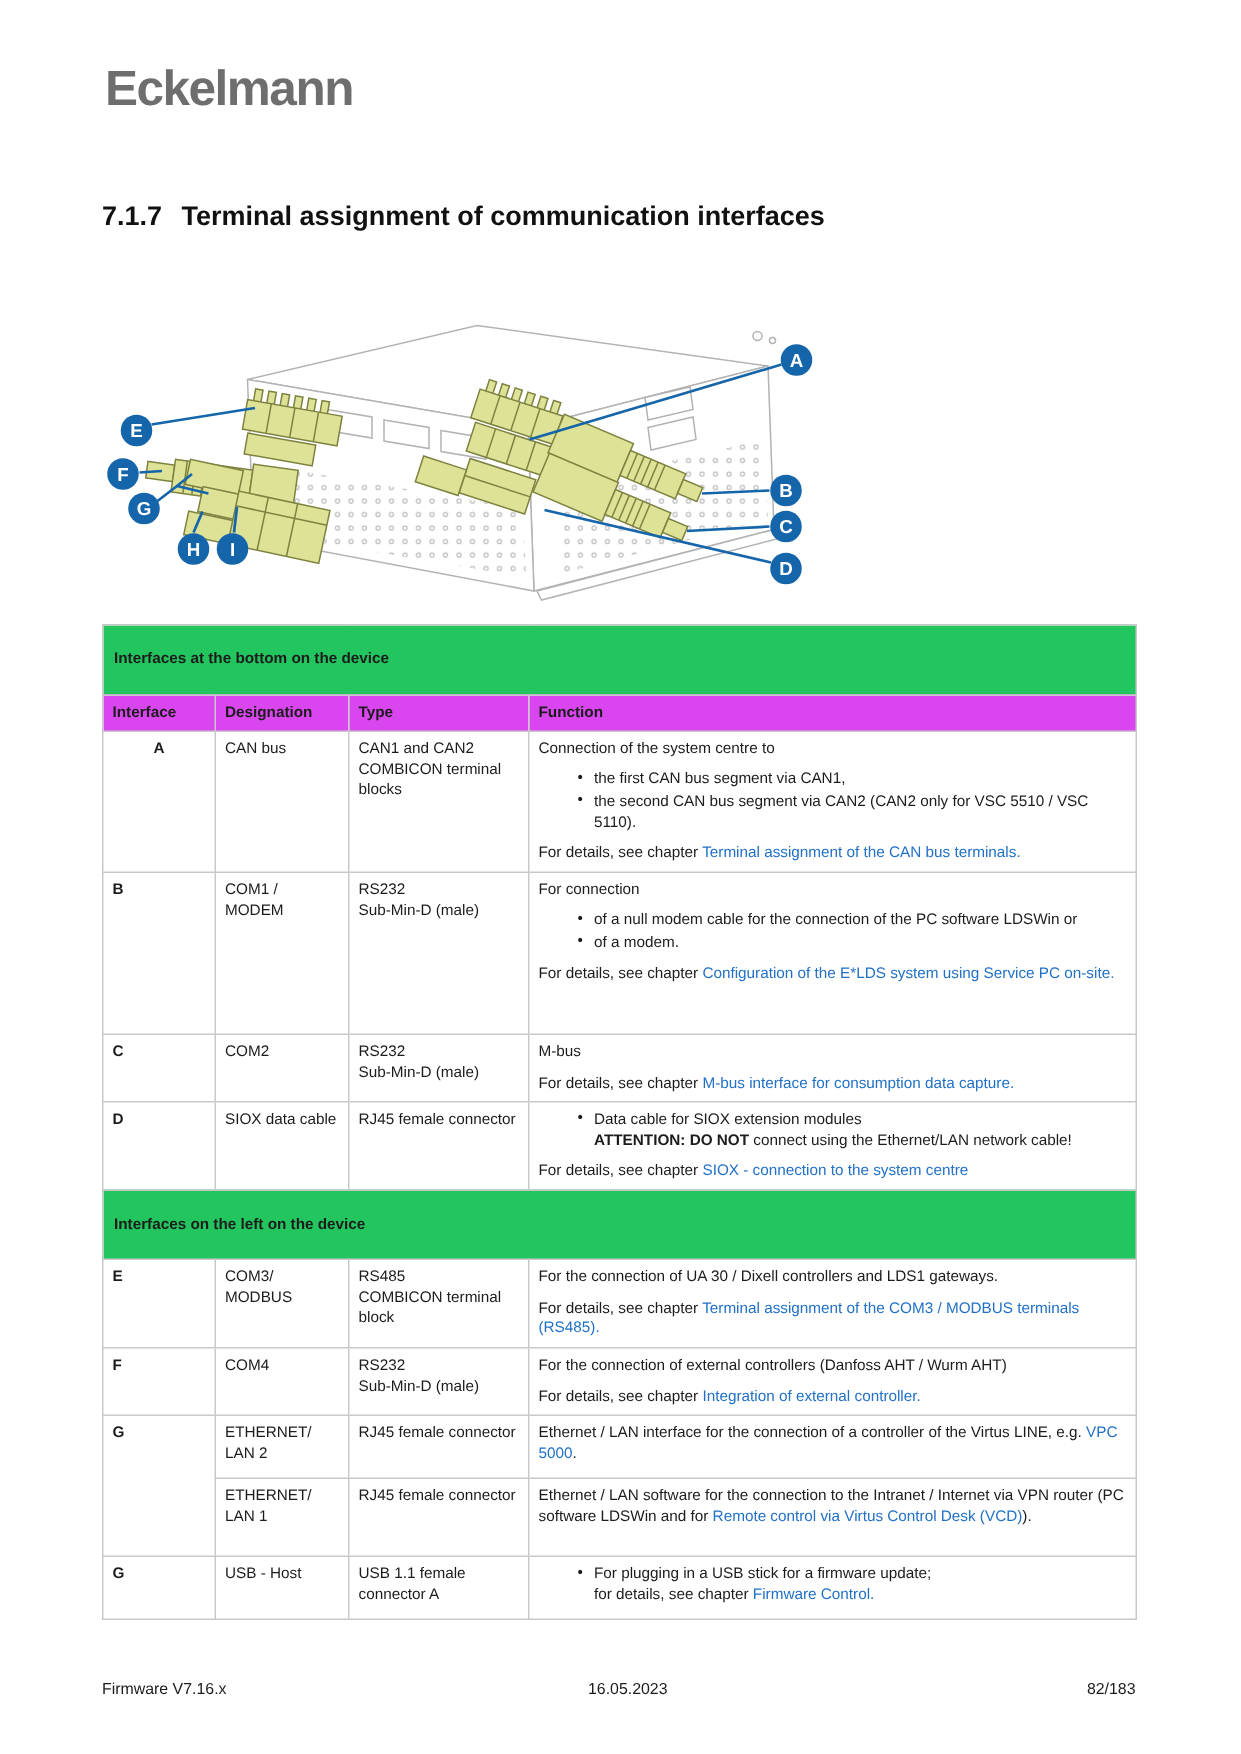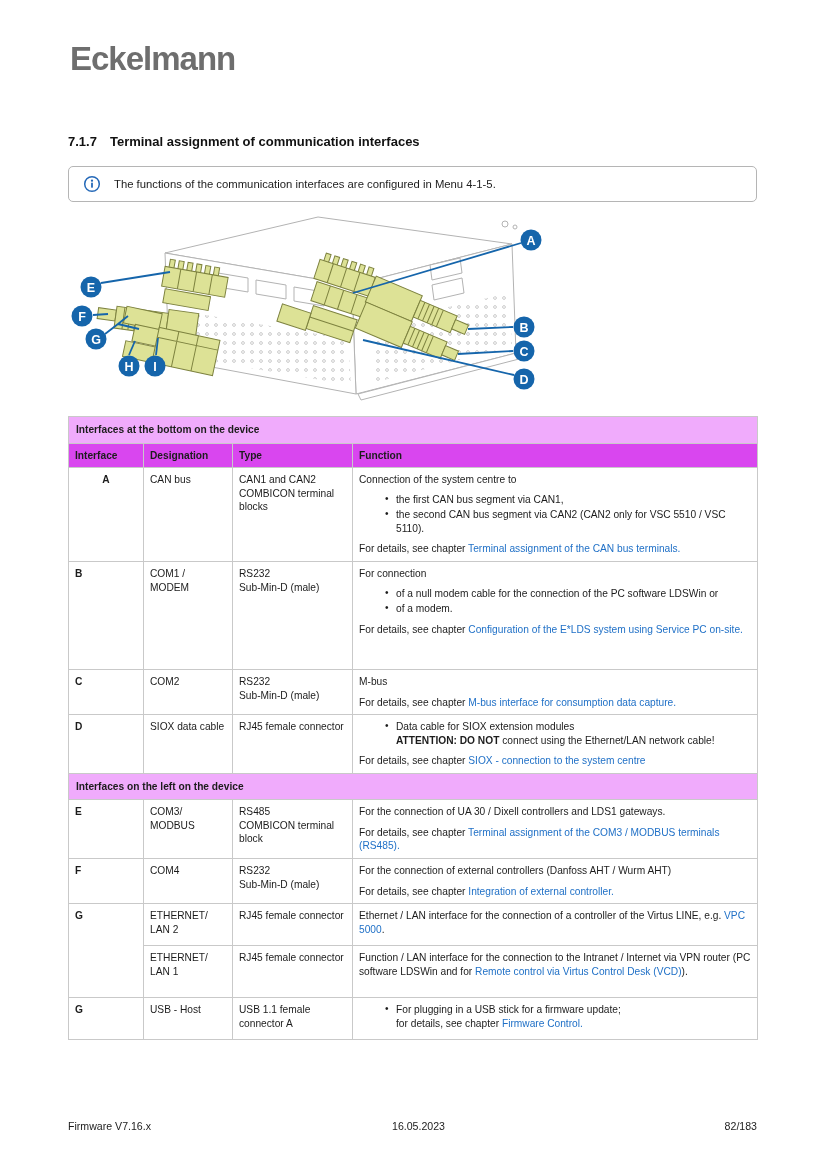--- a/index.html
+++ b/index.html
@@ -6,35 +6,35 @@
   .page {
     position:relative; width:827px; height:1169px; background:#ffffff;
     font-family:"Liberation Sans", sans-serif; color:#1c1c1c; overflow:hidden;
   }
   .logo {
     position:absolute; left:70px; top:40px;
     font-size:33px; font-weight:bold; color:#6e6e6e; letter-spacing:-1px;
   }
   .heading {
     position:absolute; left:68px; top:134px;
-    font-size:13px; font-weight:bold; color:#111;
+    font-size:18px; font-weight:bold; color:#111;
   }
   .heading .h-num { margin-right:13px; }
   .info-box {
     position:absolute; left:68px; top:166px; width:689px; height:36px;
     border:1px solid #b5b5b5; border-radius:5px; box-sizing:border-box;
     display:flex; align-items:center;
   }
   .info-box .i-ic { margin:0 13px 0 14px; flex:0 0 auto; display:block; }
   .info-box .i-tx { font-size:11.3px; color:#1c1c1c; }
   .figure { position:absolute; left:68px; top:213px; width:690px; height:205px; }
   .tablewrap { position:absolute; left:68px; top:416px; width:689px; }
   table.itf { table-layout:fixed; width:689px; border-collapse:collapse; font-size:10.2px; line-height:1.33; color:#1c1c1c; }
   table.itf td { border:1px solid #c9c9c9; padding:5px 6px; vertical-align:top; background:#fff; }
-  tr.sec td { background:#f0abfc; font-weight:bold; padding:6px 7px; }
+  tr.sec td { background:#22c55e; font-weight:bold; padding:16px 7px; }
   tr.cols td { background:#d946ef; font-weight:bold; }
   td.lt { font-weight:bold; padding-left:7px; }
   td.lt.ctr { text-align:center; }
   .ws { white-space:pre-line; }
   .fn .details { margin-top:7px; }
   ul.blist { list-style:none; margin:6px 0 0; padding:0 0 0 26px; }
   ul.blist.tight { margin-top:0; }
   ul.blist li { position:relative; padding-left:11px; margin-bottom:2px; }
   ul.blist li::before { content:"\2022"; position:absolute; left:0; top:-1px; }
   .link { color:#2171c7; text-decoration:none; cursor:pointer; }
@@ -48,28 +48,20 @@
 </style>
 </head>
 <body>
 
 <div class="page">
 
   <div class="logo">Eckelmann</div>
 
   <div class="heading"><span class="h-num">7.1.7</span><span class="h-title">Terminal assignment of communication interfaces</span></div>
 
-  <div class="info-box">
-    <svg class="i-ic" width="18" height="18" viewBox="0 0 18 18">
-      <circle cx="9" cy="9" r="7.3" fill="none" stroke="#2569b8" stroke-width="1.5"></circle>
-      <circle cx="9" cy="5.7" r="1.15" fill="#2569b8"></circle>
-      <rect x="8.1" y="7.6" width="1.8" height="5.2" rx="0.9" fill="#2569b8"></rect>
-    </svg>
-    <span class="i-tx">The functions of the communication interfaces are configured in Menu 4-1-5.</span>
-  </div>
 
   <div class="figure">
     <svg width="690" height="205" viewBox="0 0 690 205">
       <defs>
         <pattern id="dots" width="9" height="9" patternUnits="userSpaceOnUse">
           <circle cx="4" cy="4" r="1.4" fill="none" stroke="#bcbcbc" stroke-width="0.8"></circle>
         </pattern>
       </defs>
 
       <g stroke="#b3b3b3" stroke-width="1" fill="#ffffff">
@@ -304,21 +296,21 @@
           <td><span class="ws">ETHERNET/
 LAN 2</span></td>
           <td><span class="ws">RJ45 female connector</span></td>
           <td class="fn"><span>Ethernet / LAN interface for the connection of a controller of the Virtus LINE, e.g. </span><a class="link">VPC 5000</a><span>.</span></td>
         </tr>
 
         <tr style="height:52px">
           <td><span class="ws">ETHERNET/
 LAN 1</span></td>
           <td><span class="ws">RJ45 female connector</span></td>
-          <td class="fn"><span>Function / LAN interface for the connection to the Intranet / Internet via VPN router (PC software LDSWin and for </span><a class="link">Remote control via Virtus Control Desk (VCD)</a><span>).</span></td>
+          <td class="fn"><span>Ethernet / LAN software for the connection to the Intranet / Internet via VPN router (PC software LDSWin and for </span><a class="link">Remote control via Virtus Control Desk (VCD)</a><span>).</span></td>
         </tr>
 
         <tr style="height:42px">
           <td class="lt">G</td>
           <td><span class="ws">USB - Host</span></td>
           <td><span class="ws">USB 1.1 female
 connector A</span></td>
           <td class="fn">
             <ul class="blist tight">
                 <li>

